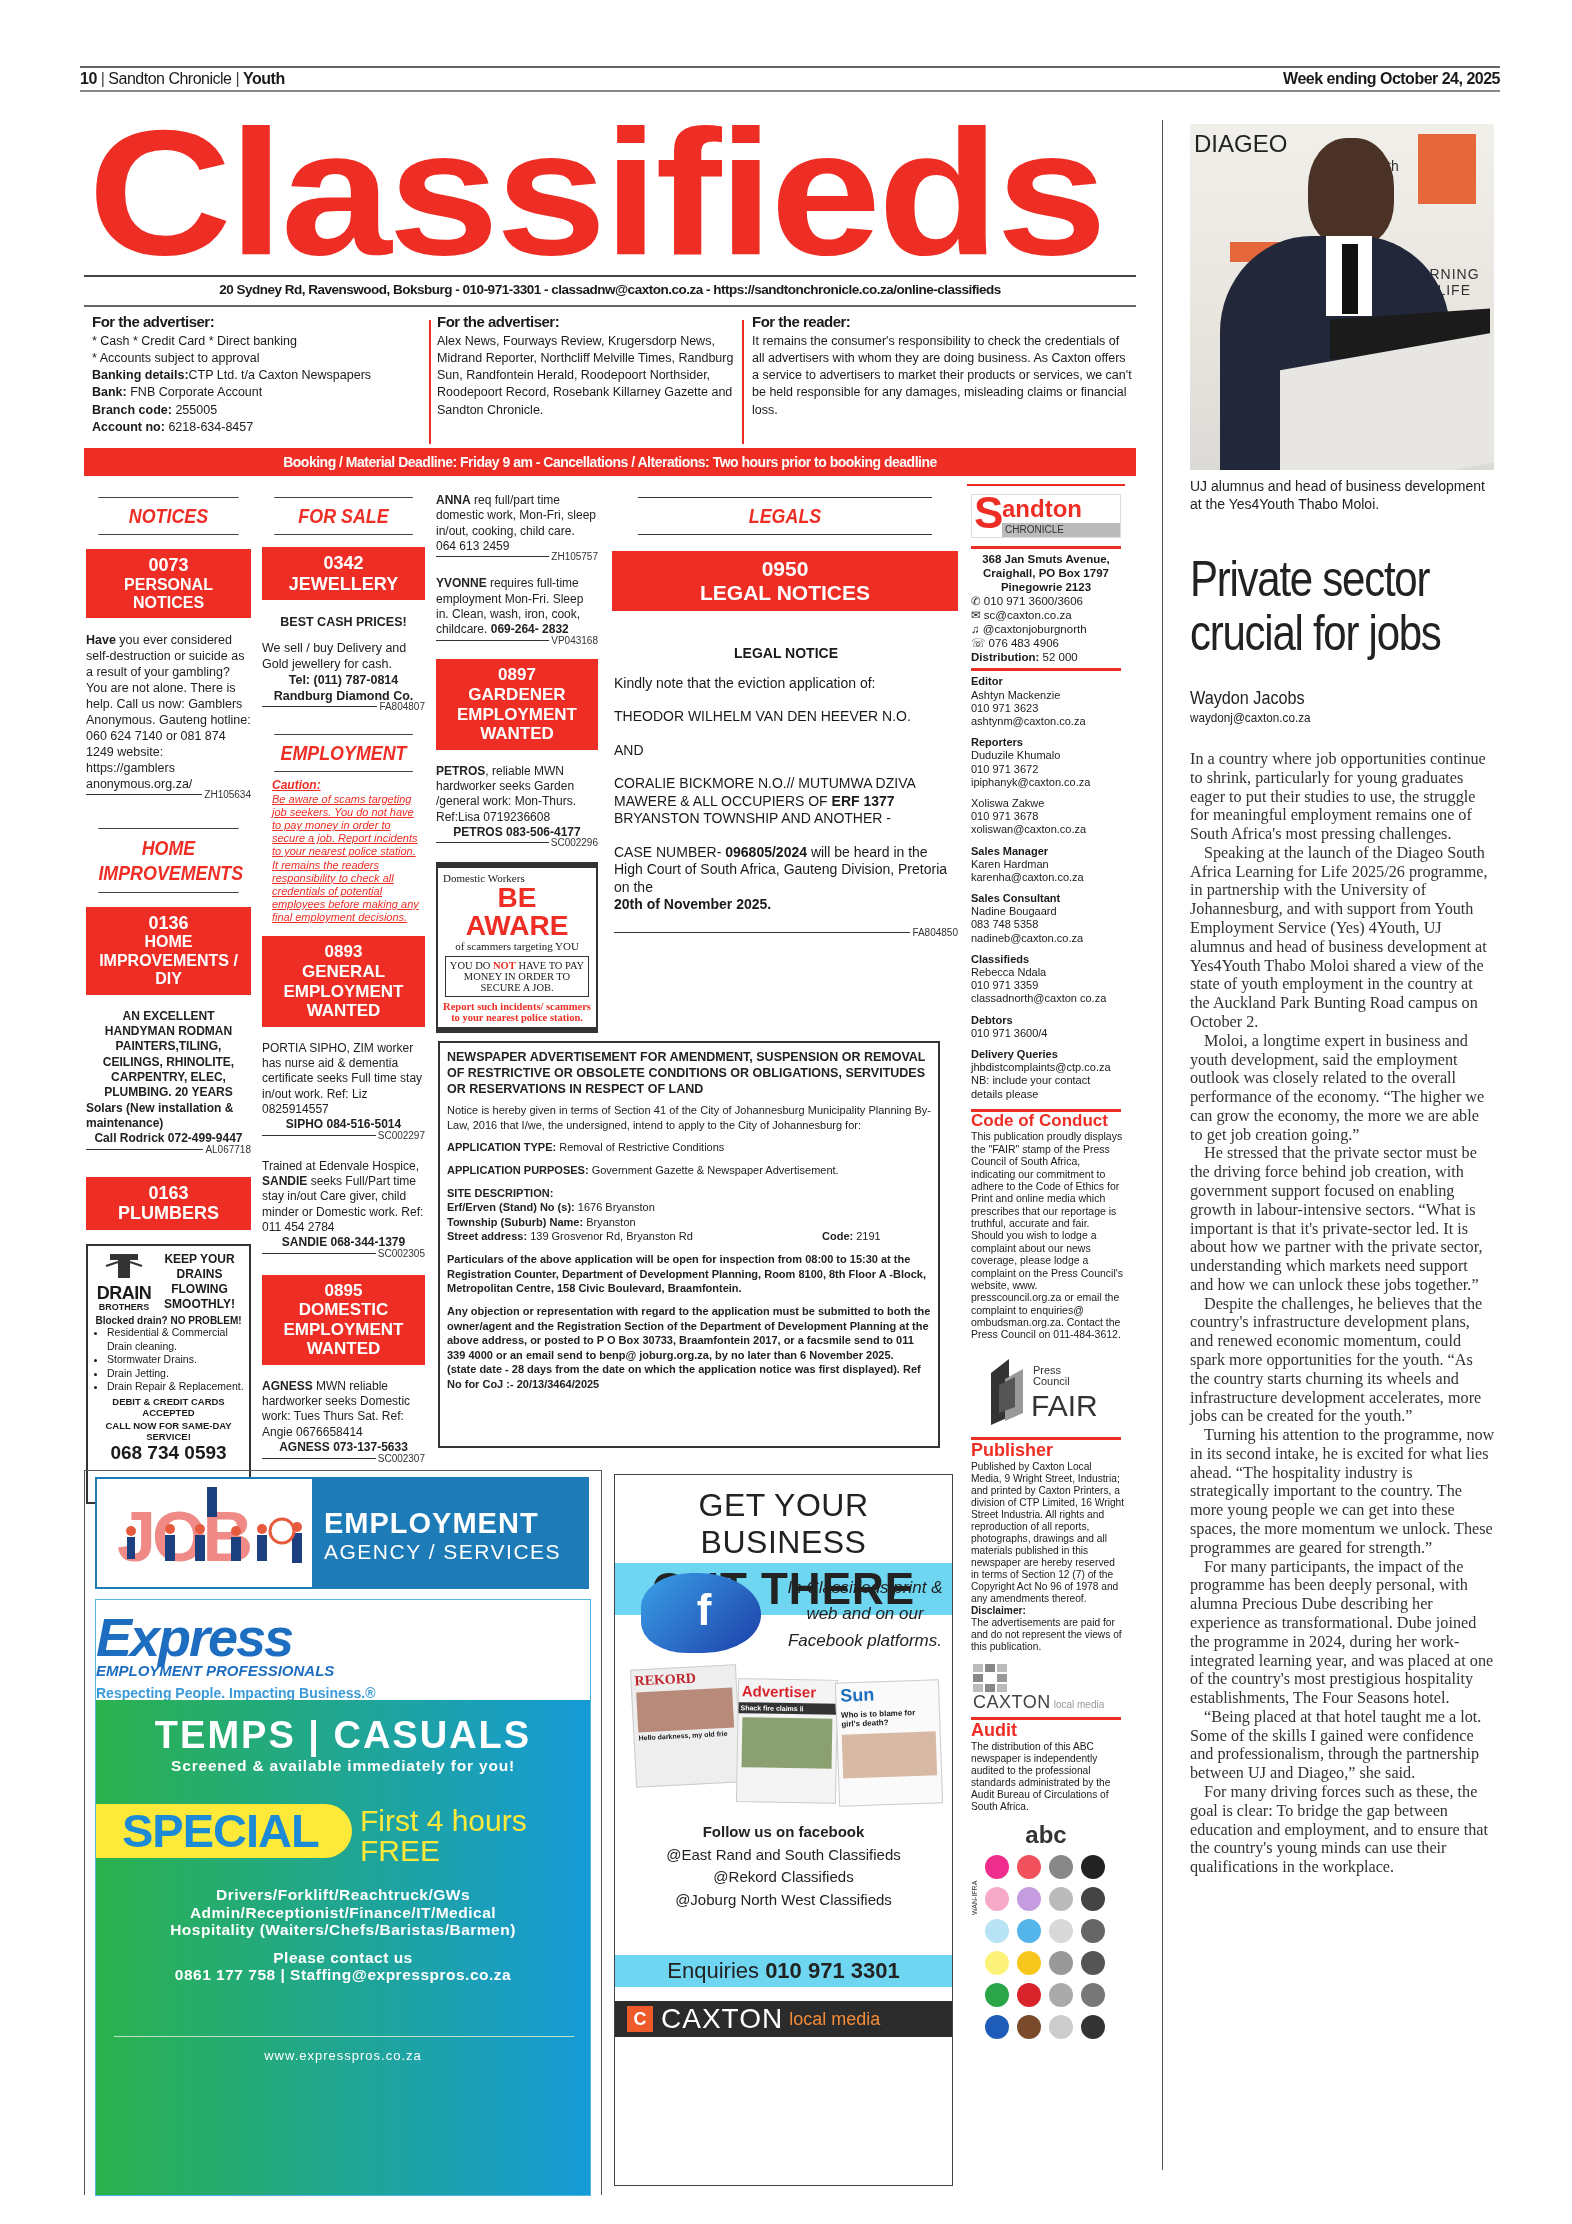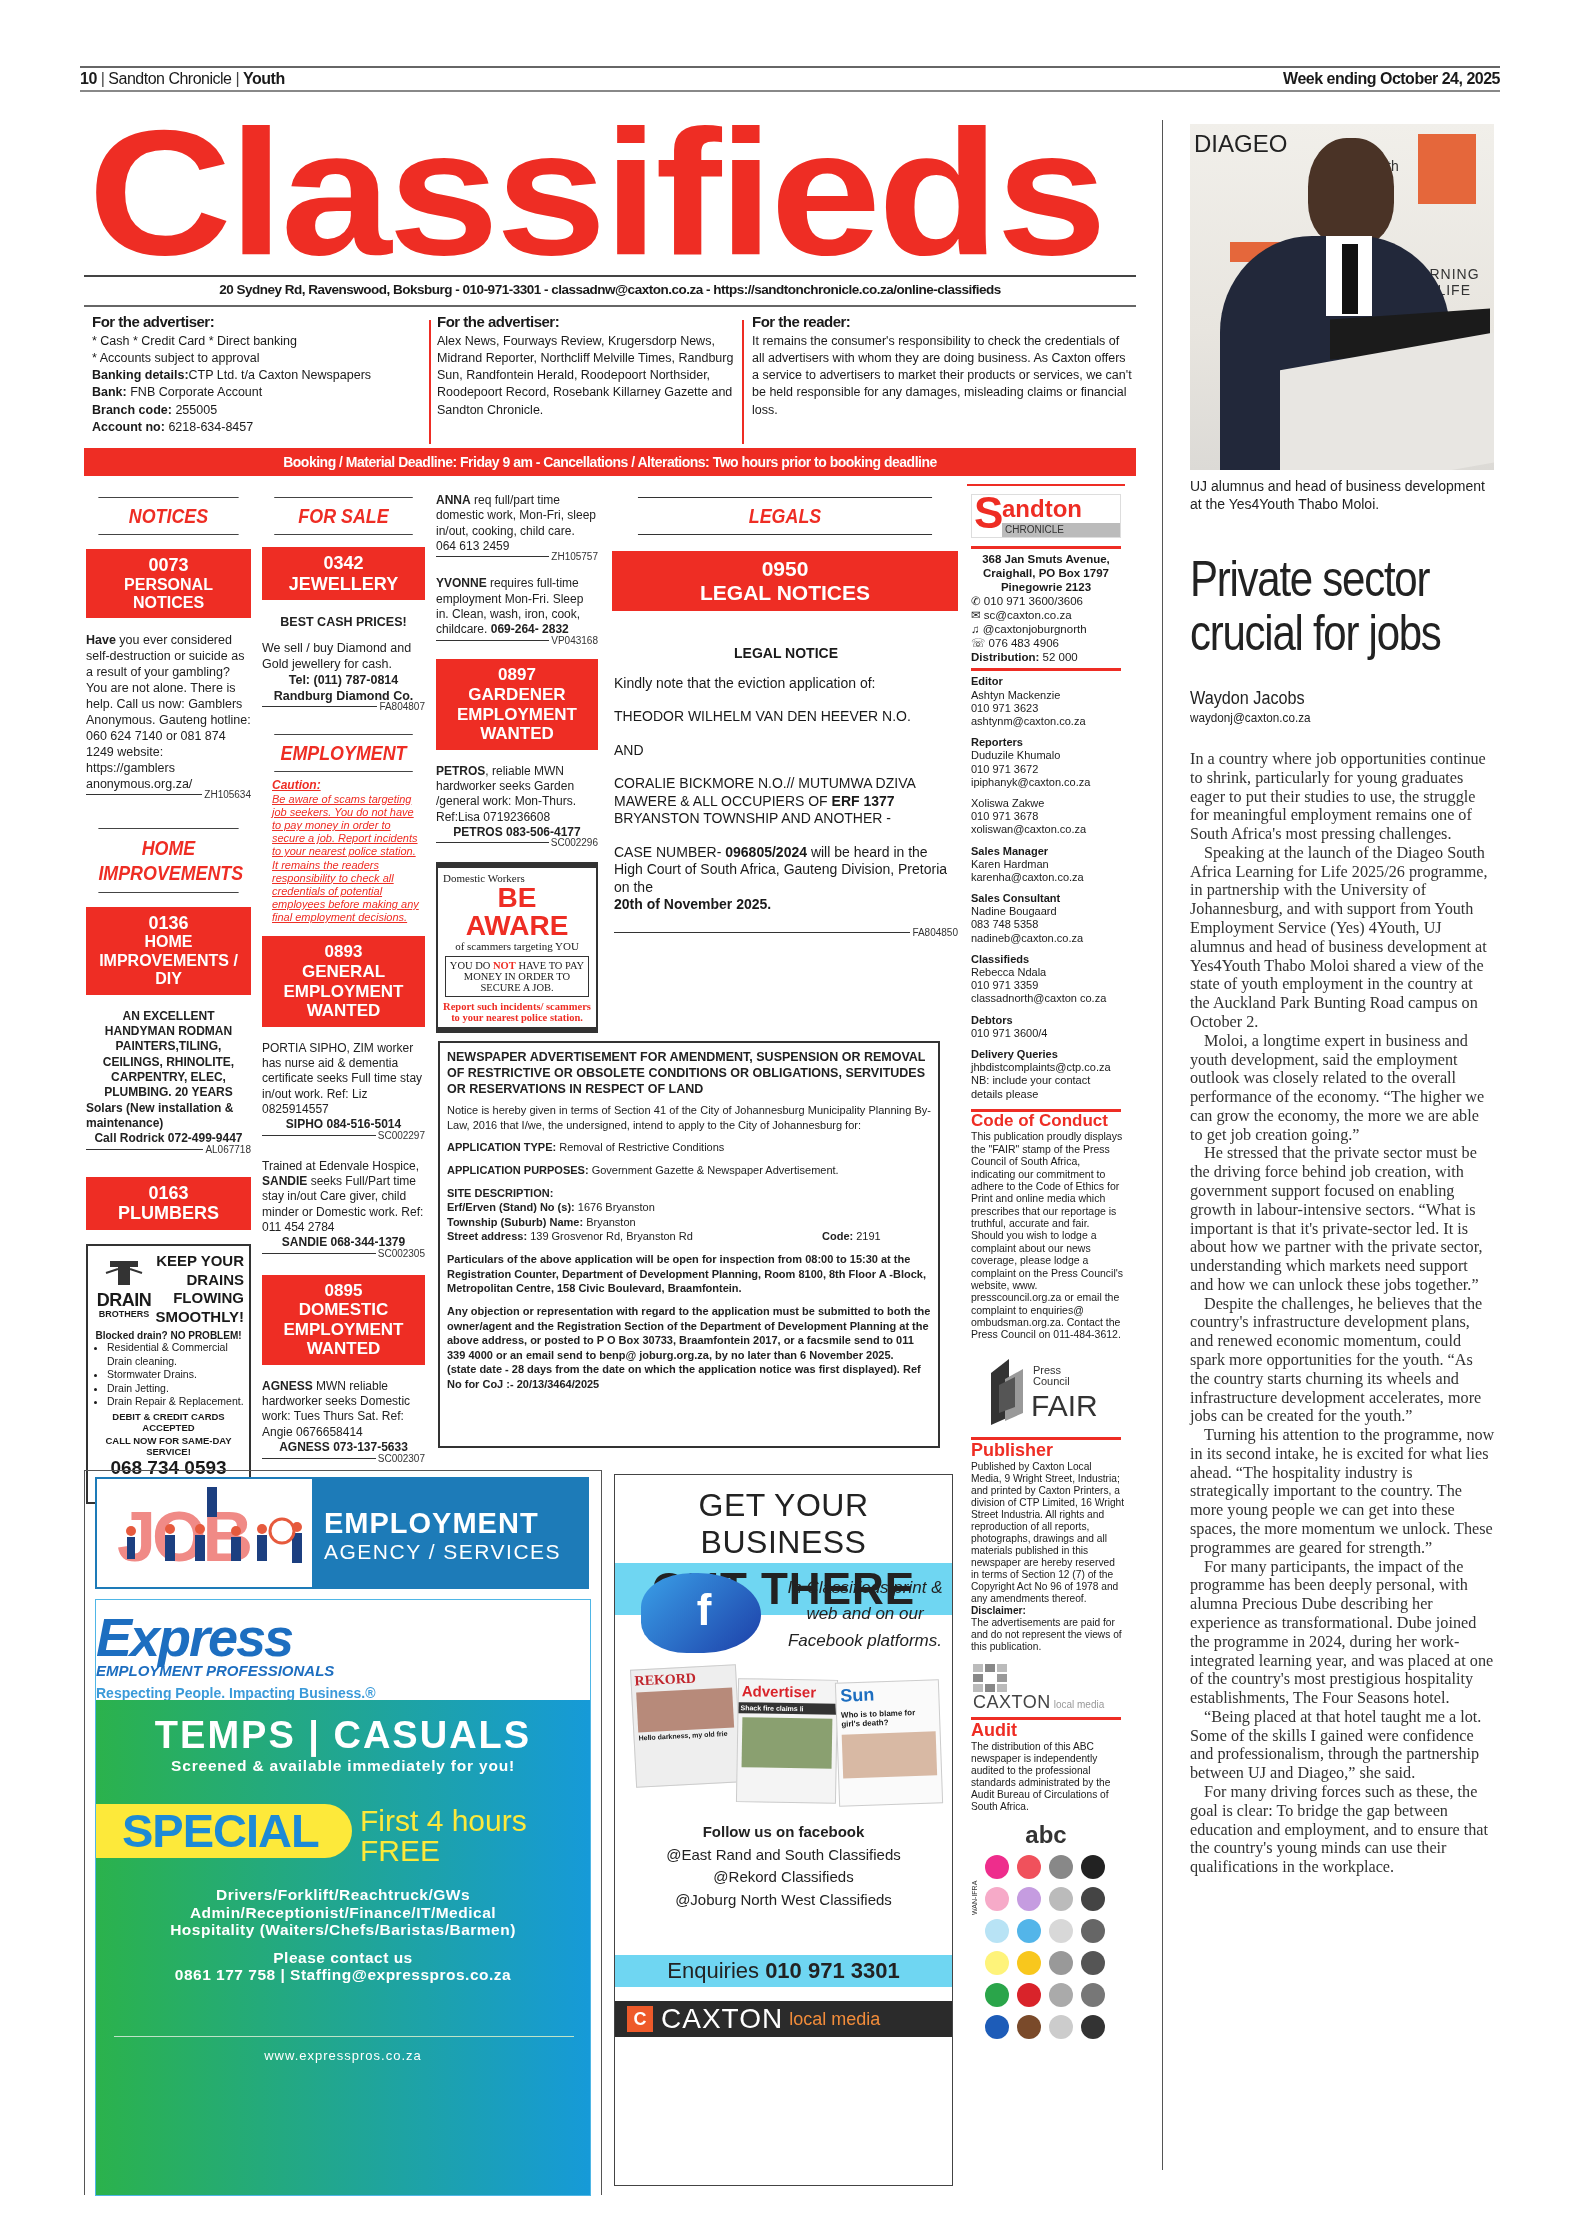--- a/index.html
+++ b/index.html
@@ -96,21 +96,21 @@
       <div style="width:62px;text-align:center;">
         <svg width="40" height="28" viewBox="0 0 40 28">
             <rect x="14" y="2" width="12" height="24" fill="#333"></rect>
             <rect x="6" y="2" width="28" height="6" fill="#333"></rect>
             <line x1="2" y1="14" x2="14" y2="10" stroke="#333" stroke-width="2"></line>
             <line x1="38" y1="14" x2="26" y2="10" stroke="#333" stroke-width="2"></line>
           </svg>
         <div style="font-weight:900;font-size:18px;line-height:1;letter-spacing:-0.5px">DRAIN</div>
         <div style="font-weight:900;font-size:9px;">BROTHERS</div>
       </div>
-      <div style="flex:1;text-align:right;font-weight:900;font-size:15px;line-height:1.25;">
+      <div style="flex:1;text-align:center;font-weight:900;font-size:12px;line-height:1.25;">
         <div>KEEP YOUR</div>
         <div>DRAINS</div>
         <div>FLOWING</div>
         <div>SMOOTHLY!</div>
       </div>
     </div>
     <div class="ctr" style="font-weight:bold;font-size:10px;margin-top:3px;">Blocked drain? NO PROBLEM!</div>
     <ul style="font-size:10.5px;line-height:1.3;margin-left:14px;">
       <li>Residential &amp; Commercial Drain cleaning.</li>
       <li>Stormwater Drains.</li>
@@ -124,21 +124,21 @@
 </div>
 
 <div class="abs" style="left:262px;top:497px;width:163px;">
   <div class="sechead">FOR SALE</div>
   <div class="catbox" style="margin-top:12px;">
     <span>0342</span>
       <span>JEWELLERY</span>
   </div>
   <div class="ad" style="margin-top:14px;">
     <div class="ctr b">BEST CASH PRICES!</div>
-    <div style="margin-top:10px">We sell / buy Diamond and Gold jewellery for cash.</div>
+    <div style="margin-top:10px">We sell / buy Delivery and Gold jewellery for cash.</div>
     <div class="ctr b">Tel: (011) 787-0814</div>
     <div class="ctr b">Randburg Diamond Co.</div>
     <div class="ref"><span>FA804807</span></div>
   </div>
   <div class="sechead" style="margin-top:14px;">EMPLOYMENT</div>
   <div style="color:#ee2d24;font-style:italic;font-size:11px;line-height:1.2;margin-top:6px;padding-left:10px;text-decoration:underline;">
     <div style="font-weight:bold;font-size:12px;">Caution:</div>
     <div>Be aware of scams targeting job seekers. You do not have to pay money in order to secure a job. Report incidents to your nearest police station.</div>
     <div>It remains the readers responsibility to check all credentials of potential employees before making any final employment decisions.</div>
   </div>

